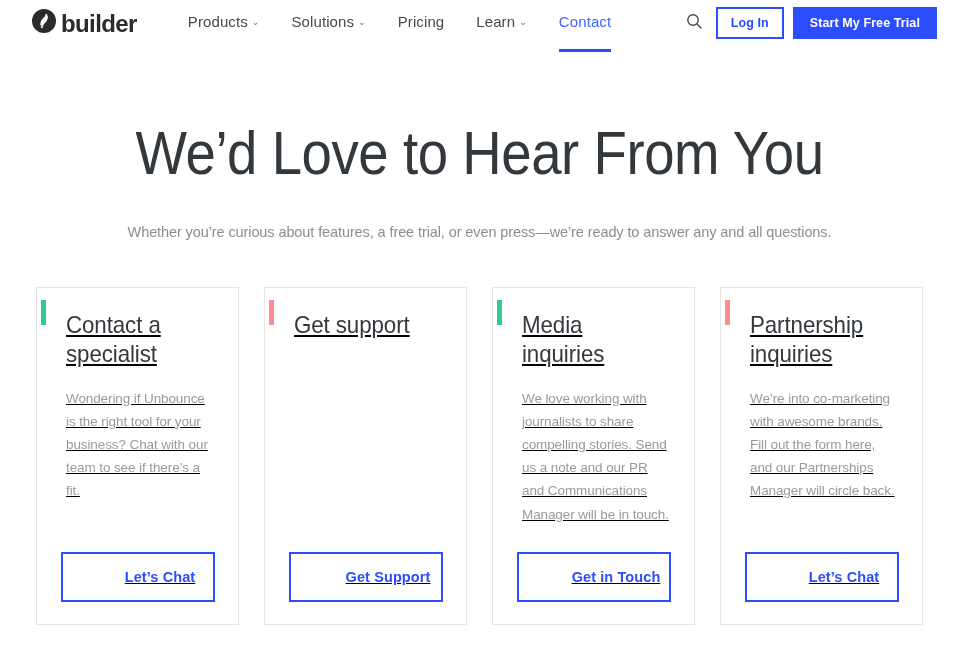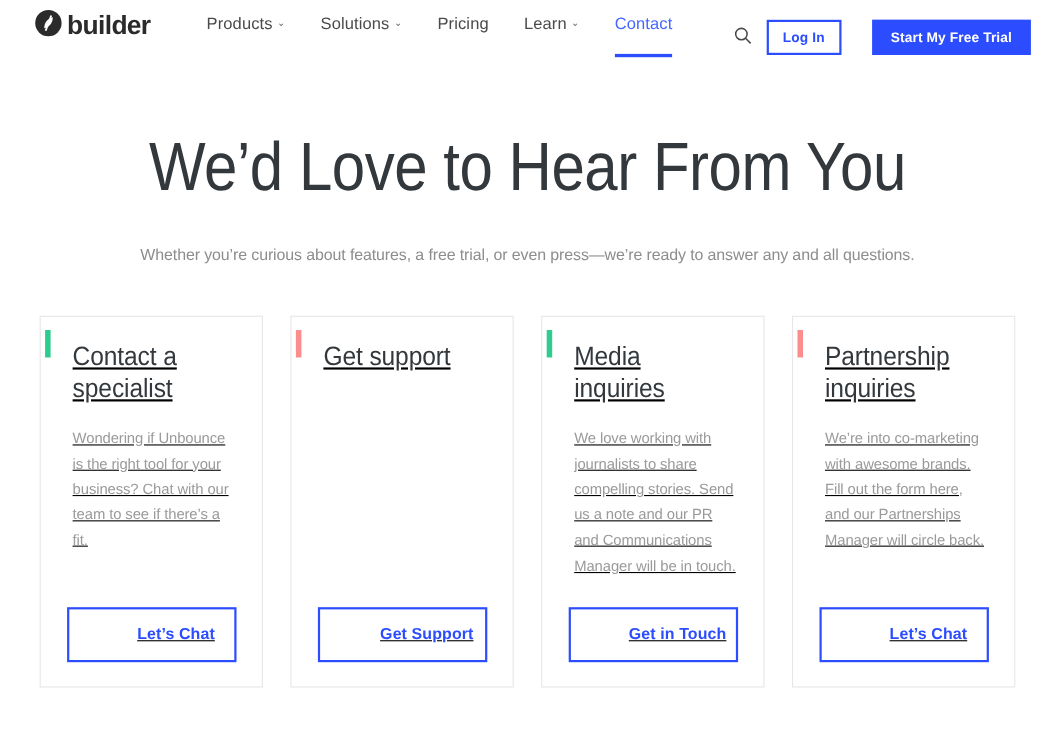--- a/index.html
+++ b/index.html
@@ -72,21 +72,21 @@
     left: 0;
     right: 0;
     bottom: -22px;
     height: 3px;
     background: #2b4cff;
   }
 
   .header-right {
     position: absolute;
     right: 22px;
-    top: 18px;
+    top: 7px;
     display: flex;
     align-items: center;
   }
 
   .search-btn {
     width: 30px;
     height: 30px;
     display: flex;
     align-items: center;
     justify-content: center;
@@ -111,21 +111,21 @@
     cursor: pointer;
     letter-spacing: 0.1px;
   }
 
   .btn-trial {
     display: flex;
     align-items: center;
     justify-content: center;
     height: 32px;
     padding: 0 15px;
-    margin-left: 28px;
+    margin-left: 9px;
     background: #2b4cff;
     border: 2px solid #2b4cff;
     color: #ffffff;
     font-size: 12.5px;
     font-weight: bold;
     font-family: "Liberation Sans", sans-serif;
     cursor: pointer;
     letter-spacing: 0.1px;
     white-space: nowrap;
   }

